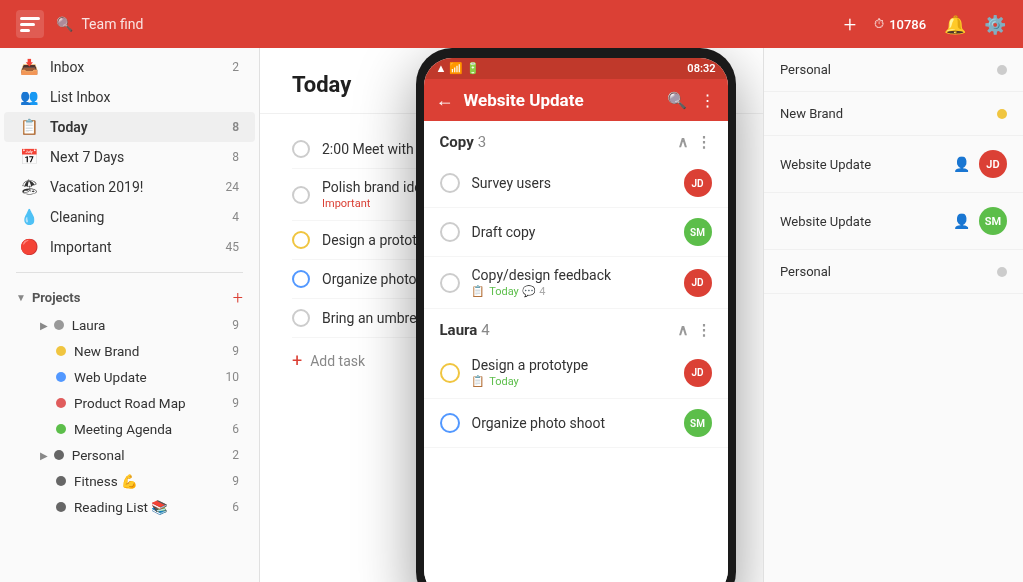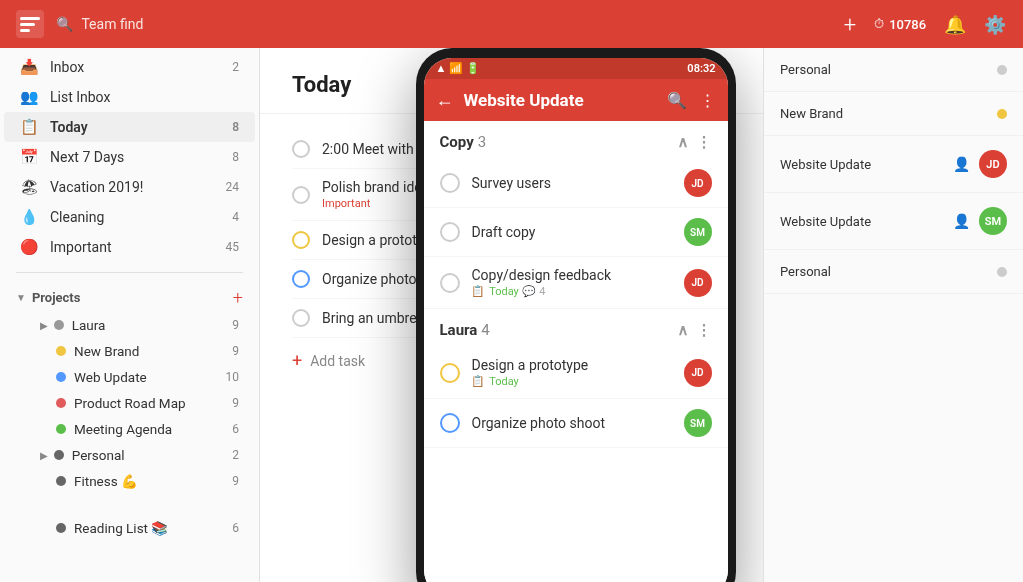--- a/index.html
+++ b/index.html
@@ -374,21 +374,21 @@
       <span class="chevron">▶</span>
       <div class="dot dot-darkgray"></div>
       <span class="sidebar-item-label">Personal</span>
       <span class="sidebar-item-count">2</span>
     </div>
     <div class="sidebar-sub-item" style="padding-left: 52px; justify-content: space-between;">
       <div class="dot dot-darkgray"></div>
       <span class="sidebar-item-label">Fitness 💪</span>
       <span class="sidebar-item-count">9</span>
     </div>
-    <div class="sidebar-sub-item" style="padding-left: 52px; margin-top: 21px;">
+    <div class="sidebar-sub-item" style="padding-left: 52px;">
       <div class="dot dot-darkgray"></div>
       <span class="sidebar-item-label">Reading List 📚</span>
       <span class="sidebar-item-count">6</span>
     </div>
   </div>
 
   <div class="content">
     <div class="content-header">
       <span class="content-title">Today</span>
       <div class="content-header-actions">

